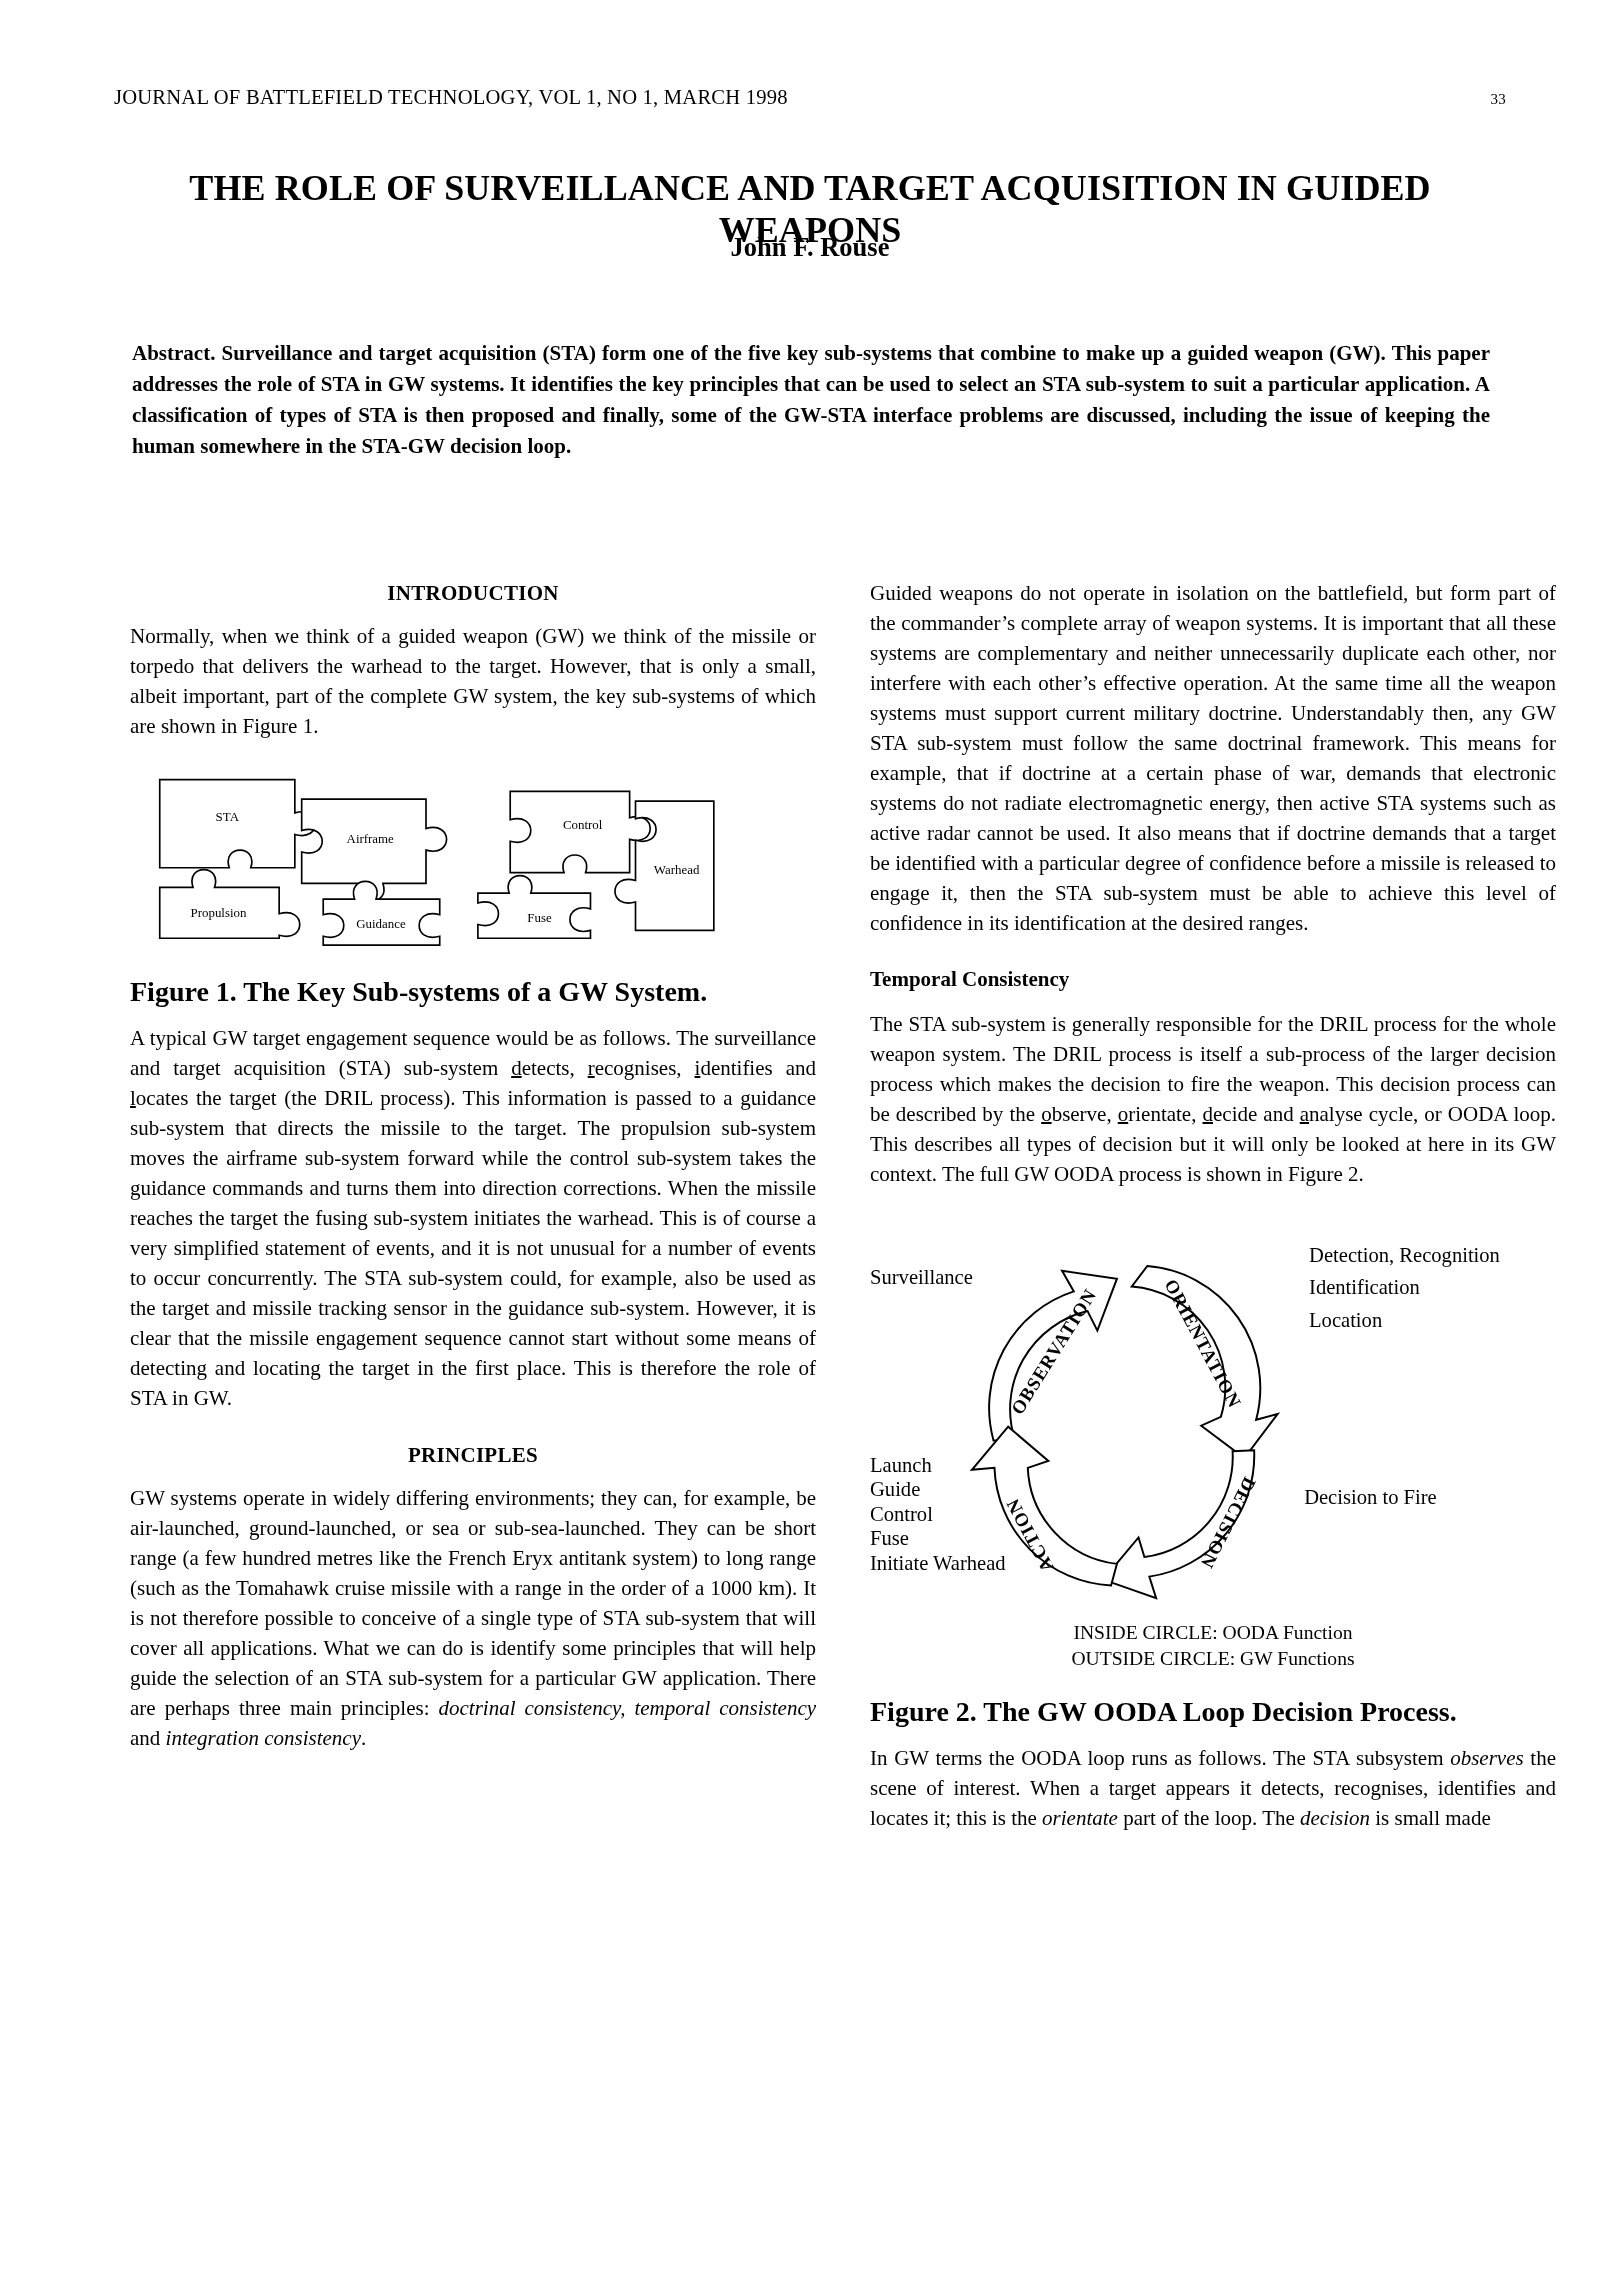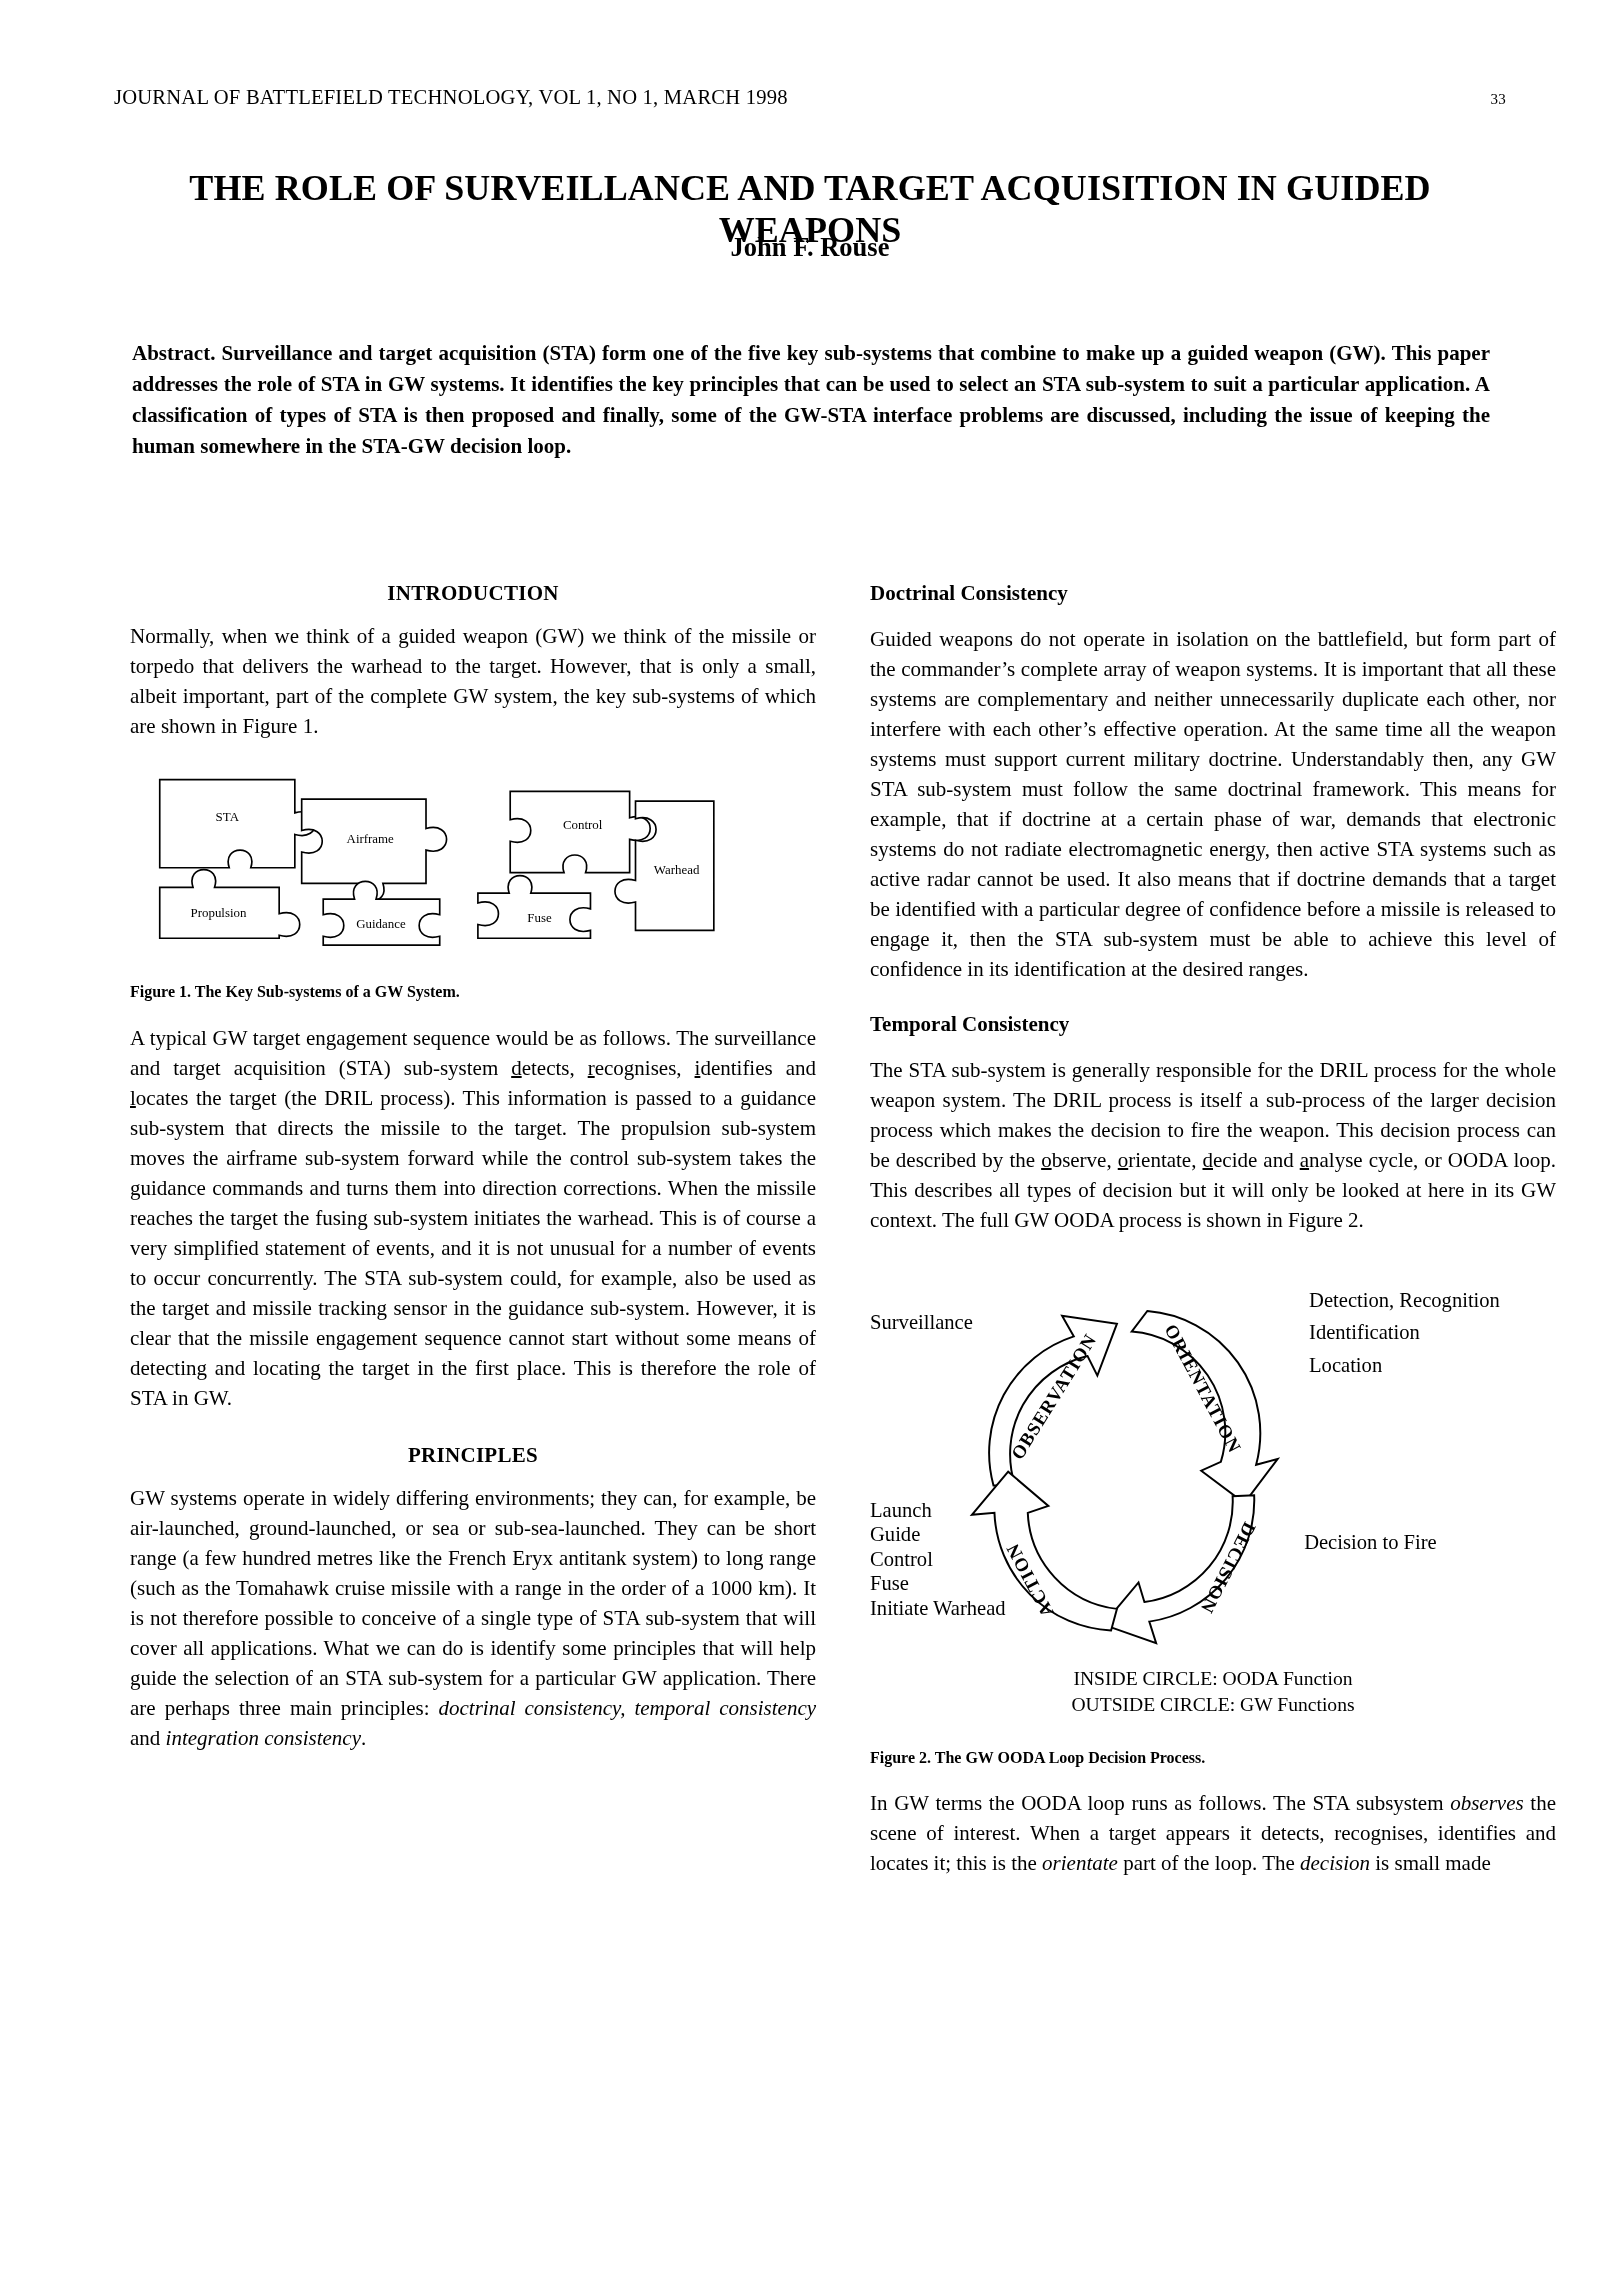--- a/index.html
+++ b/index.html
@@ -54,21 +54,21 @@
   }
   h3.sub {
     text-align:left; font-weight:bold; font-size:21px;
     margin:0 0 15.7px 0;
   }
   p.body {
     margin:0 0 0 0; text-align:justify; text-justify:inter-word;
     hyphens:none;
   }
   .fig-caption {
-    font-weight:bold; font-size:16px; margin:0 0 15.7px 0; text-align:left;
+    font-weight:bold; font-size:28px; margin:0 0 15.7px 0; text-align:left;
   }
   .legend {
     text-align:center; font-size:19.6px; line-height:25.5px; margin:13.7px 0 25.5px 0;
   }
   i.em { font-style:italic; }
   u.dril { text-decoration:underline; text-underline-offset:1px; }
 
   
   .fig1-wrap { margin:21.6px 0 29px 0; }
   .fig2-wrap { margin:25.5px 0 0 0; }
@@ -194,21 +194,20 @@
 
     <p class="body"><span>A typical GW target engagement sequence would be as follows. The surveillance and target acquisition (STA) sub-system </span><u class="dril">d</u><span>etects, </span><u class="dril">r</u><span>ecognises, </span><u class="dril">i</u><span>dentifies and </span><u class="dril">l</u><span>ocates the target (the DRIL process). This information is passed to a guidance sub-system that directs the missile to the target. The propulsion sub-system moves the airframe sub-system forward while the control sub-system takes the guidance commands and turns them into direction corrections. When the missile reaches the target the fusing sub-system initiates the warhead. This is of course a very simplified statement of events, and it is not unusual for a number of events to occur concurrently. The STA sub-system could, for example, also be used as the target and missile tracking sensor in the guidance sub-system. However, it is clear that the missile engagement sequence cannot start without some means of detecting and locating the target in the first place. This is therefore the role of STA in GW.</span></p>
 
     <h2 class="sect" style="margin-top:27.4px;">PRINCIPLES</h2>
 
     <p class="body"><span>GW systems operate in widely differing environments; they can, for example, be air-launched, ground-launched, or sea or sub-sea-launched. They can be short range (a few hundred metres like the French Eryx antitank system) to long range (such as the Tomahawk cruise missile with a range in the order of a 1000 km). It is not therefore possible to conceive of a single type of STA sub-system that will cover all applications. What we can do is identify some principles that will help guide the selection of an STA sub-system for a particular GW application. There are perhaps three main principles: </span><i class="em">doctrinal consistency,</i><span> </span><i class="em">temporal consistency</i><span> and </span><i class="em">integration consistency</i><span>.</span></p>
   </div>
 
   <div class="col col-right">
 
-    <h3 class="sub">Doctrinal Consistency</h3>
 
     <p class="body">Guided weapons do not operate in isolation on the battlefield, but form part of the commander’s complete array of weapon systems. It is important that all these systems are complementary and neither unnecessarily duplicate each other, nor interfere with each other’s effective operation. At the same time all the weapon systems must support current military doctrine. Understandably then, any GW STA sub-system must follow the same doctrinal framework. This means for example, that if doctrine at a certain phase of war, demands that electronic systems do not radiate electromagnetic energy, then active STA systems such as active radar cannot be used. It also means that if doctrine demands that a target be identified with a particular degree of confidence before a missile is released to engage it, then the STA sub-system must be able to achieve this level of confidence in its identification at the desired ranges.</p>
 
     <h3 class="sub" style="margin-top:25.5px;">Temporal Consistency</h3>
 
     <p class="body"><span>The STA sub-system is generally responsible for the DRIL process for the whole weapon system. The DRIL process is itself a sub-process of the larger decision process which makes the decision to fire the weapon. This decision process can be described by the </span><u class="dril">o</u><span>bserve, </span><u class="dril">o</u><span>rientate, </span><u class="dril">d</u><span>ecide and </span><u class="dril">a</u><span>nalyse cycle, or OODA loop. This describes all types of decision but it will only be looked at here in its GW context. The full GW OODA process is shown in Figure 2.</span></p>
 
     <div class="fig2-wrap">
       <svg width="686" height="392" viewBox="0 0 700 400" style="font-size:21.5px">
 

